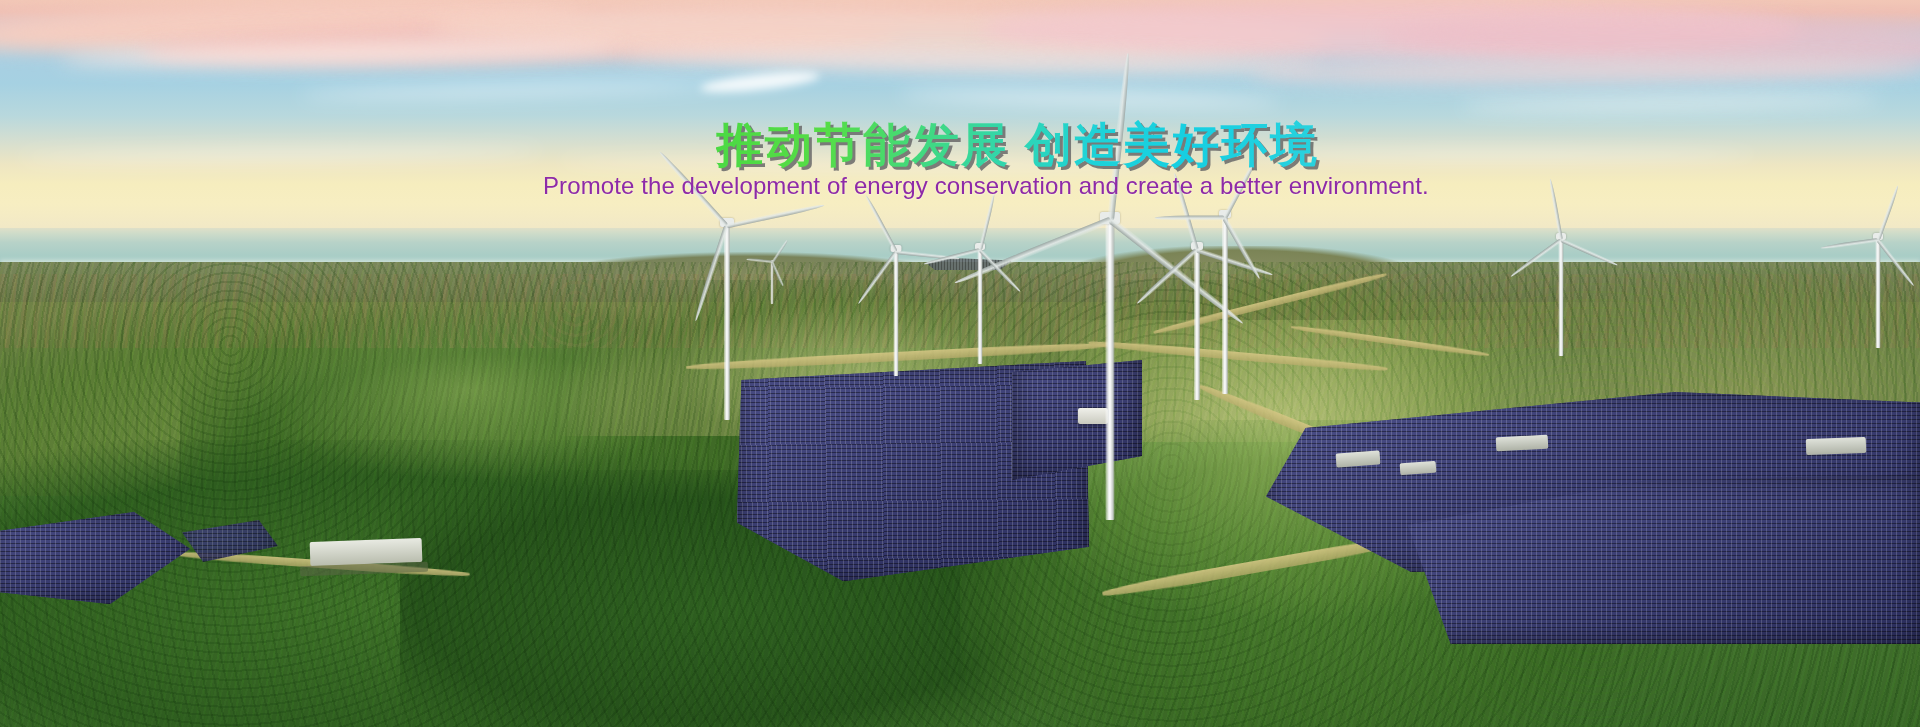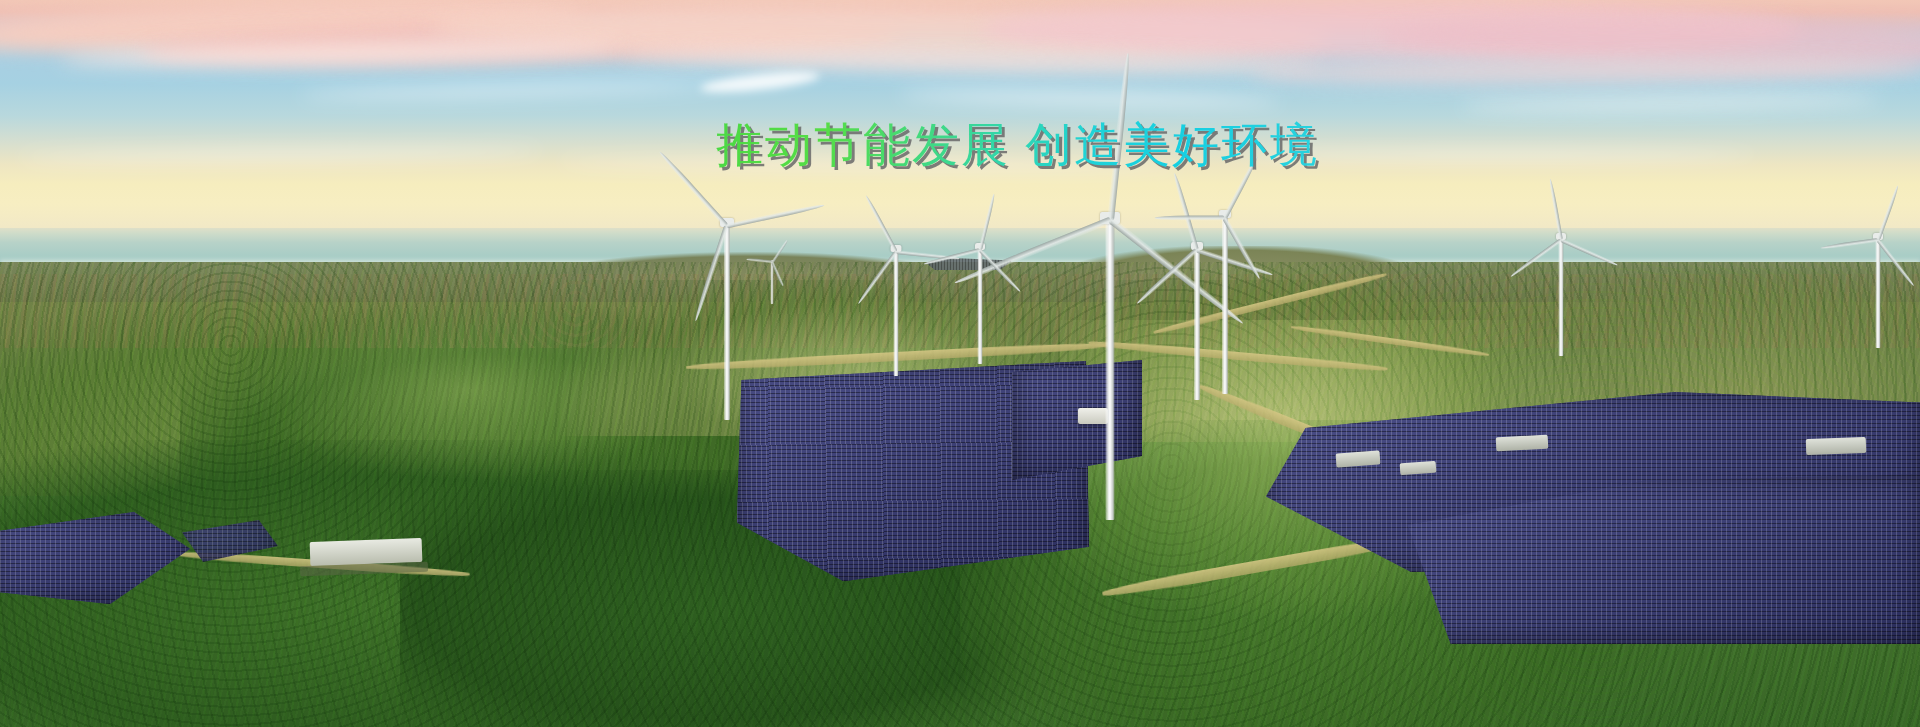--- a/index.html
+++ b/index.html
@@ -270,21 +270,21 @@
     transform-origin: 50% 100%;
     border-radius: 50% 50% 2px 2px;
   }
 
   
   .headline {
     position: absolute;
     left: 716px;
     top: 120px;
     font-size: 47px;
-    font-weight: 400;
+    font-weight: 700;
     letter-spacing: 2px;
     line-height: 1.08;
     white-space: nowrap;
     background: linear-gradient(100deg,
       #4bd944 0%,
       #56dd46 18%,
       #36d7a0 44%,
       #1fd3d8 62%,
       #16cfe2 78%,
       #2ad2dd 100%);
@@ -439,14 +439,15 @@
   </div>
 
   <div class="turbine" style="left:752px; top:236px; width:40px; height:70px; opacity:.8;">
     <div class="tower" style="top:24px; width:3px; height:44px;"></div>
     <div class="blade" style="left:19px; top:0px; width:3px; height:26px; transform:rotate(34deg);"></div>
     <div class="blade" style="left:19px; top:0px; width:3px; height:26px; transform:rotate(156deg);"></div>
     <div class="blade" style="left:19px; top:0px; width:3px; height:26px; transform:rotate(276deg);"></div>
   </div>
 
   <div class="headline">推动节能发展 创造美好环境</div>
+  <div class="subtitle">Promote the development of energy conservation and create a better environment.</div>
 
 </div>
 
 </body></html>

